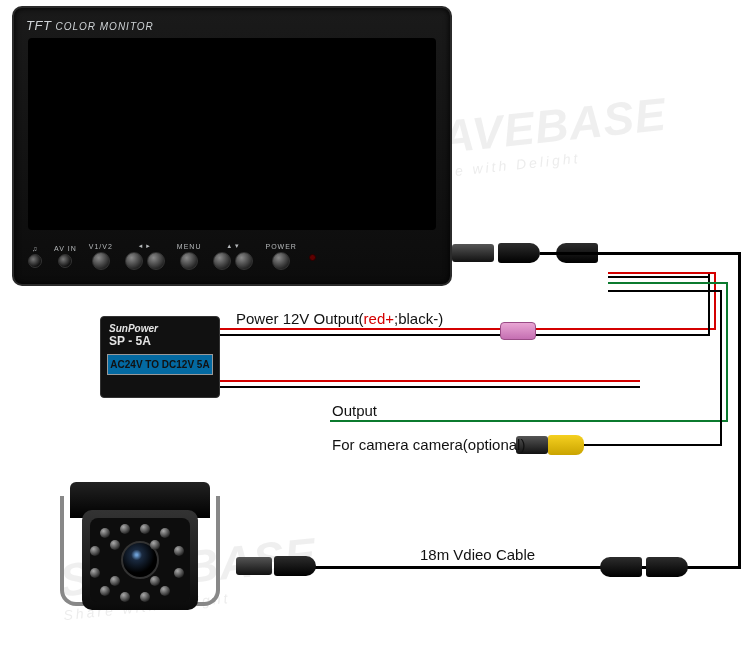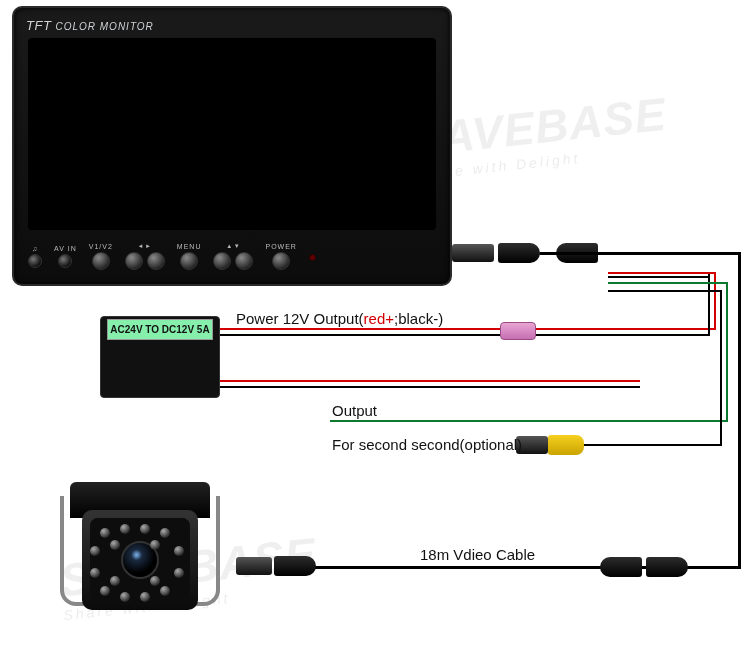--- a/index.html
+++ b/index.html
@@ -70,21 +70,21 @@
     border: 1px solid #333;
     border-radius: 4px;
   }
   .converter .brand {
     color:#e4e4e4; font-size:10px; font-weight:bold; font-style:italic;
     padding: 6px 8px 0;
   }
   .converter .model { color:#e4e4e4; font-size:12px; padding:0 8px 4px; font-weight:bold;}
   .converter .spec {
     margin: 2px 6px 6px;
-    background:#86efac;
+    background:#0369a1;
     color:#111;
     font-size:10px;
     font-weight:bold;
     text-align:center;
     padding:4px 2px;
     border:1px solid #999;
   }
 
   
   .camera {
@@ -266,20 +266,22 @@
 
 <div class="wire h" style="left:310px; top:566px; width:431px; height:3px;"></div>
 
 <div class="plug rev" style="left:600px; top:557px;"></div>
 <div class="plug" style="left:646px; top:557px;"></div>
 
 <div class="connector-h" style="left:236px; top:557px; width:36px;"></div>
 <div class="plug" style="left:274px; top:556px;"></div>
 
 <div class="converter">
+  <div class="brand">SunPower</div>
+  <div class="model">SP - 5A</div>
   <div class="spec">AC24V TO DC12V 5A</div>
 </div>
 
 <div class="camera">
   <div class="cam-hood"></div>
   <div class="cam-bracket"></div>
   <div class="cam-body">
     <div class="cam-face">
       <div class="ir-ring">
         <div class="ir-led" style="left:4px;top:4px"></div>
@@ -301,16 +303,16 @@
       </div>
       <div class="lens"></div>
     </div>
   </div>
 </div>
 
 <div class="label" style="left:236px; top:310px;">
   <span>Power 12V Output(</span><span class="red-txt">red+</span><span>;black-)</span>
 </div>
 <div class="label" style="left:332px; top:402px;">Output</div>
-<div class="label" style="left:332px; top:436px;">For second second(optional)</div>
+<div class="label" style="left:332px; top:436px;">For camera camera(optional)</div>
 <div class="label" style="left:420px; top:546px;">18m  Vdieo Cable</div>
 
 </div>
 
 </body></html>

